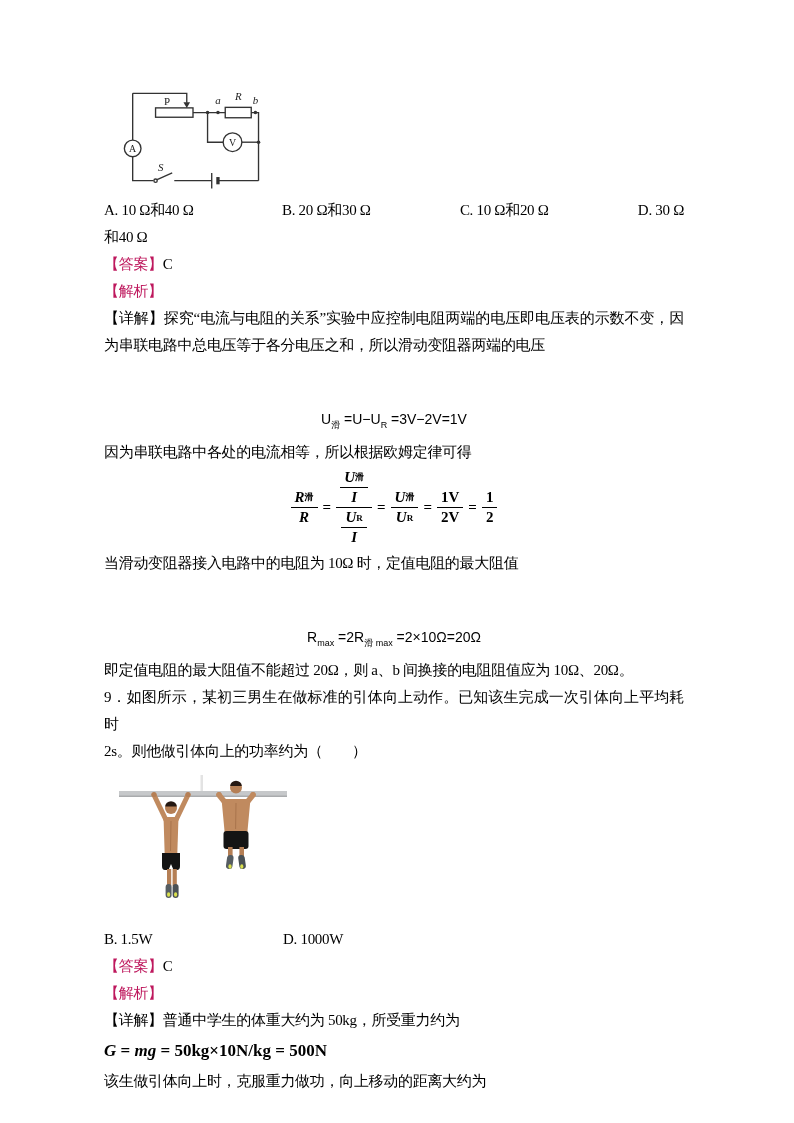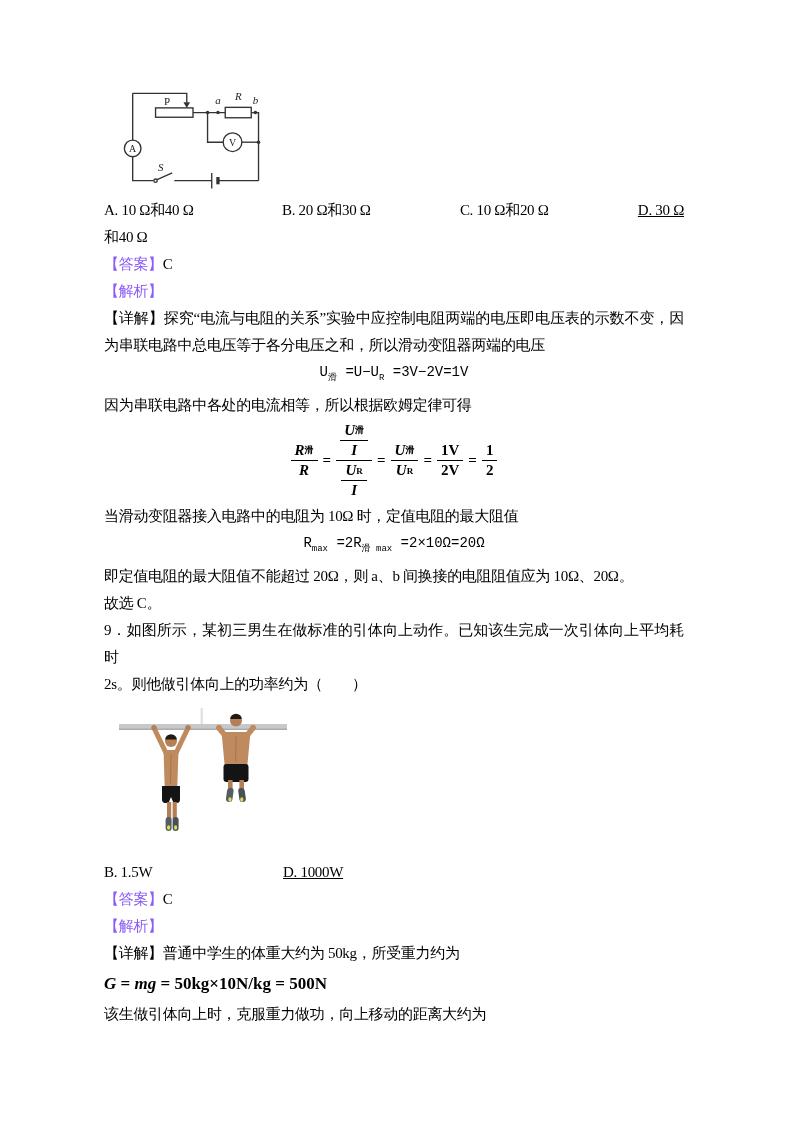--- a/index.html
+++ b/index.html
@@ -1,24 +1,24 @@
 <!DOCTYPE html>
 <html><head>
 <meta charset="utf-8">
 <title>Physics Exam Solution Page</title>
 <style>
   html,body{margin:0;padding:0;background:#fff;}
   body{width:794px;height:1123px;font-family:"Liberation Serif",serif;color:#000;overflow:hidden;}
   .page{box-sizing:border-box;width:794px;height:1123px;padding:85px 110px 0 104px;}
   p{margin:0;font-size:15px;line-height:27px;letter-spacing:-0.3px;text-align:justify;font-family:Liberation Serif, serif;}
-  .blue{color:#8b5cf6;}
+  .blue{color:#be185d;}
   .opts{display:flex;font-size:15px;line-height:27px;letter-spacing:-0.3px;gap:10px;}
   .opts span{width:169px;white-space:nowrap;}
-  .opts span:last-child{width:auto;text-decoration:underline;}
-  .mono-formula{text-align:center;font-family:Liberation Mono, monospace;font-size:14px;line-height:27px;letter-spacing:0;}
+  .opts span:last-child{width:auto;}
+  .mono-formula{text-align:center;font-family:Liberation Sans, sans-serif;font-size:14px;line-height:27px;letter-spacing:0;margin-top:47px;}
   .mono-formula sub{font-size:9px;}
   .math-row{display:flex;justify-content:center;align-items:center;min-height:84px;
     font-family:"Liberation Serif",serif;font-weight:bold;font-size:15px;letter-spacing:0;}
   .math-row i{font-style:italic;}
   .math-row .op{margin:0 5px;}
   .frac{display:inline-flex;flex-direction:column;align-items:center;text-align:center;}
   .frac .num{border-bottom:1.4px solid #000;padding:0 4px 1px;display:flex;justify-content:center;align-items:center;}
   .frac .den{padding:1px 4px 0;display:flex;justify-content:center;align-items:center;}
   .frac sub{font-size:9px;font-style:normal;}
   .g-formula{text-align:left;font-family:"Liberation Serif",serif;font-weight:bold;font-size:17px;line-height:34px;letter-spacing:0;}
@@ -152,21 +152,20 @@
           <span>2</span>
         </span>
     </span>
   </div>
 
   <p>当滑动变阻器接入电路中的电阻为 10Ω 时，定值电阻的最大阻值</p>
 
   <p class="mono-formula"><span>R</span><sub>max</sub><span> =2R</span><sub>滑 max</sub><span> =2×10Ω=20Ω</span></p>
 
   <p>即定值电阻的最大阻值不能超过 20Ω，则 a、b 间换接的电阻阻值应为 10Ω、20Ω。</p>
-  <p>故选 C。</p>
 
   <div class="q9-block">
     <p>9．如图所示，某初三男生在做标准的引体向上动作。已知该生完成一次引体向上平均耗时</p>
     <p>2s。则他做引体向上的功率约为（　　）</p>
 
     <svg class="pullup" width="175" height="135" viewBox="0 0 175 135" xmlns="http://www.w3.org/2000/svg">
       <rect x="85.5" y="0" width="2.5" height="17" fill="#e3e3e3"></rect>
       <rect x="4" y="16" width="168" height="5" fill="#c6c8ca"></rect>
       <rect x="4" y="20.5" width="168" height="1.5" fill="#a9abad"></rect>
 

